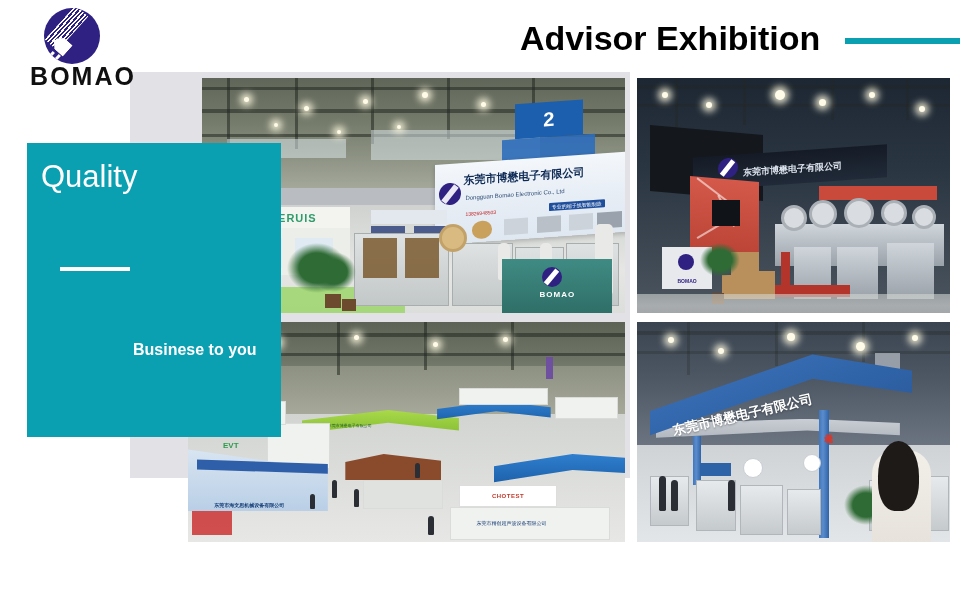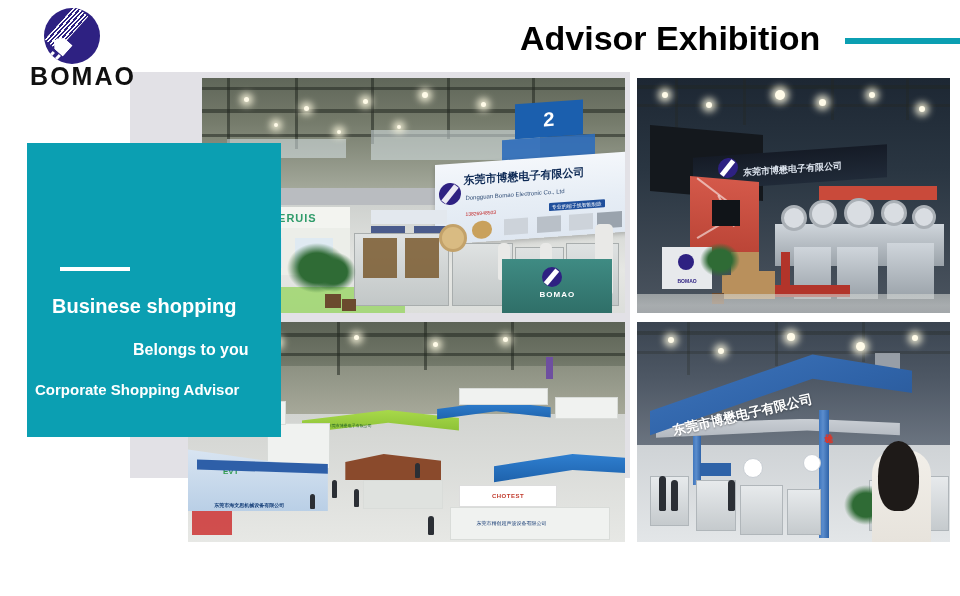--- a/index.html
+++ b/index.html
@@ -340,21 +340,21 @@
     <div class="bl-blue" style="left:57%;top:36%;width:26%;height:10%;
          clip-path:polygon(0% 36%,52% 0%,100% 28%,100% 74%,52% 46%,0% 82%);"></div>
 
     <div class="bl-white" style="left:18%;top:46%;width:14%;height:20%;"></div>
     <div class="bl-white" style="left:4%;top:36%;width:18%;height:10%;"></div>
     <div class="bl-white" style="left:62%;top:30%;width:20%;height:7%;"></div>
     <div class="bl-white" style="left:84%;top:34%;width:14%;height:9%;"></div>
 
     <div class="bl-lblue" style="left:-2%;top:52%;width:34%;height:34%;
          clip-path:polygon(0% 16%,100% 44%,100% 100%,0% 100%);"></div>
-    <div class="evt" style="left:8%;top:54%;margin-top:26px;">EVT</div>
+    <div class="evt" style="left:8%;top:54%;">EVT</div>
     <div class="bl-white" style="left:2%;top:62%;width:30%;height:7%;background:#2e5fa8;border:0;
          clip-path:polygon(0% 8%,100% 36%,100% 100%,0% 72%);"></div>
     <div class="bl-txt" style="left:6%;top:82%;font-size:5px;color:#153e78;font-weight:bold;">东莞市海文思机械设备有限公司</div>
     <div style="position:absolute;left:1%;top:86%;width:9%;height:11%;background:#c33;opacity:.85;"></div>
 
     <div class="bl-blue" style="left:70%;top:60%;width:30%;height:14%;
          clip-path:polygon(0% 40%,60% 0%,100% 12%,100% 62%,60% 52%,0% 92%);"></div>
     <div class="chotest" style="left:62%;top:74%;width:22%;height:9%;">CHOTEST</div>
     <div class="bl-white" style="left:60%;top:84%;width:36%;height:14%;"></div>
     <div class="bl-txt" style="left:66%;top:90%;font-size:5px;">东莞市精创超声波设备有限公司</div>
@@ -407,17 +407,16 @@
     <div class="person" style="left:7%;top:70%;width:7px;height:16%;"></div>
     <div class="person" style="left:11%;top:72%;width:7px;height:14%;"></div>
     <div class="person" style="left:29%;top:72%;width:7px;height:14%;"></div>
     <div class="plant" style="left:66%;top:74%;width:44px;height:40px;"></div>
     <div class="woman"></div>
     <div class="hair"></div>
   </div>
 </div>
 
 <div class="card">
+  <div class="l1">Quality</div>
   <div class="rule"></div>
-  <div class="l3">Businese shopping</div>
-  <div class="l4">Belongs to you</div>
-  <div class="l5">Corporate Shopping Advisor</div>
+  <div class="l4">Businese to you</div>
 </div>
 
 </body></html>

